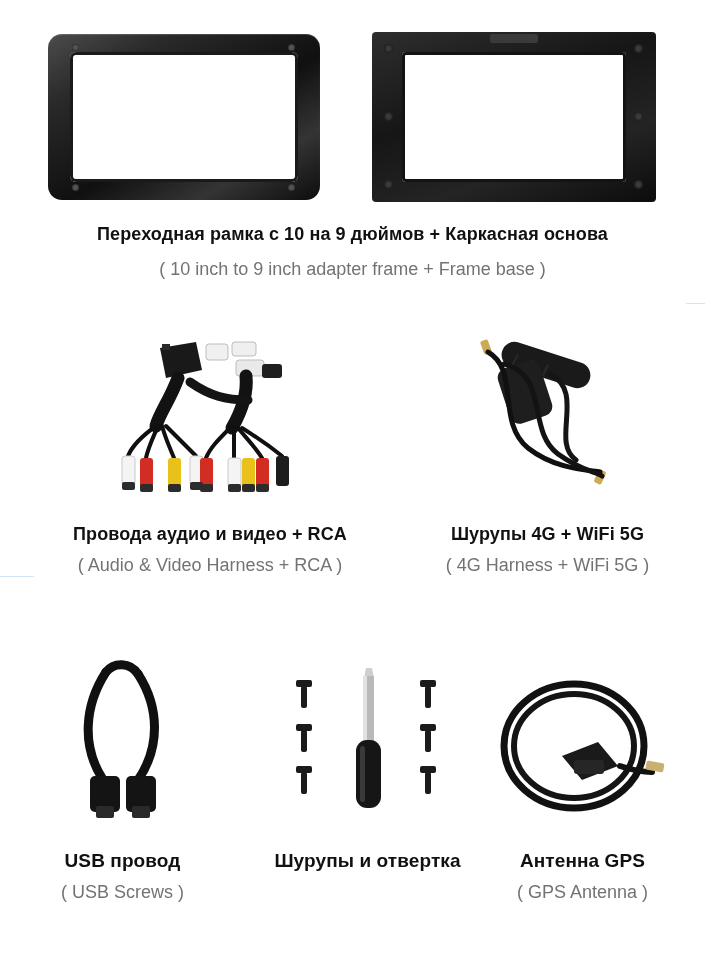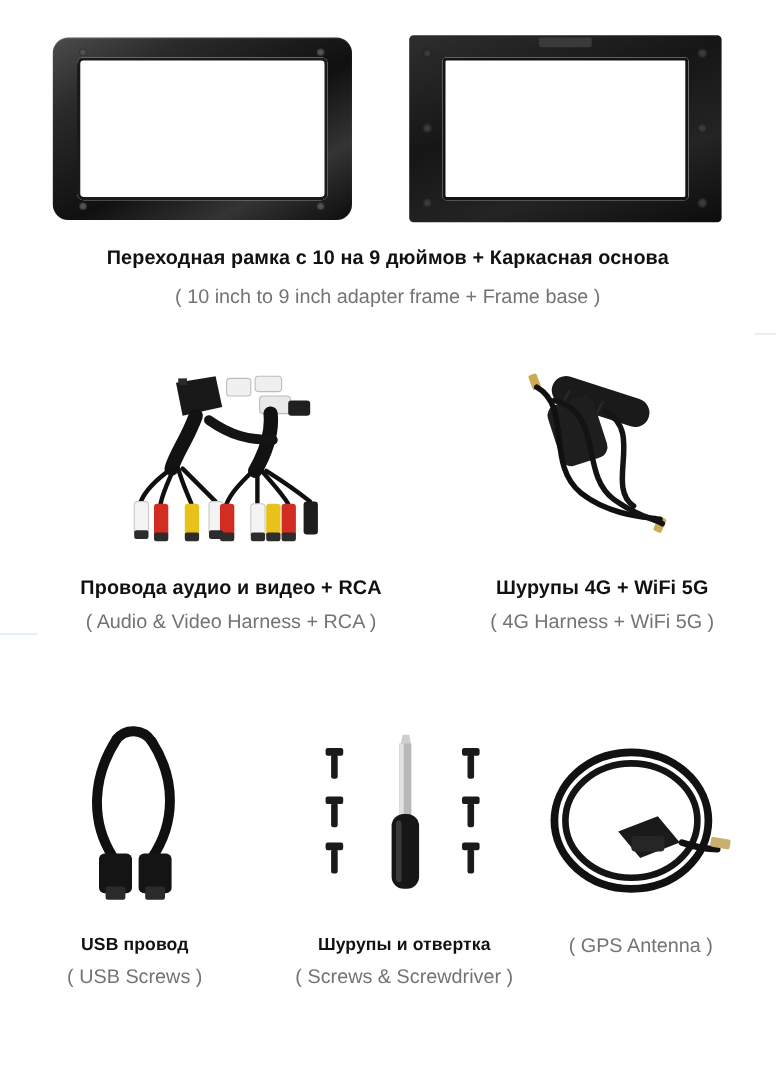--- a/index.html
+++ b/index.html
@@ -182,21 +182,21 @@
     left: 0;
     top: 650px;
     width: 705px;
     height: 300px;
   }
   .cell3 { position: absolute; top: 0; }
   .cell3.c1 { left: 10px;  width: 225px; }
   .cell3.c2 { left: 250px; width: 235px; }
   .cell3.c3 { left: 470px; width: 225px; }
   .art3 { position: relative; height: 190px; }
-  .row3 .caption-ru { margin-top: 10px; font-size: 16px; }
+  .row3 .caption-ru { margin-top: 10px; font-size: 19px; }
   .row3 .caption-en { margin-top: 8px; font-size: 18px; }
 
   
   .deco {
     position: absolute;
     background: #cfe6f5;
     height: 1px;
   }
   .deco.d1 { left: 0;   top: 576px; width: 34px; }
   .deco.d2 { left: 686px; top: 303px; width: 19px; }
@@ -362,32 +362,32 @@
             <rect x="170" y="30" width="16" height="7" rx="2"></rect>
             <rect x="175" y="36" width="6" height="22" rx="2"></rect>
             <rect x="170" y="74" width="16" height="7" rx="2"></rect>
             <rect x="175" y="80" width="6" height="22" rx="2"></rect>
             <rect x="170" y="116" width="16" height="7" rx="2"></rect>
             <rect x="175" y="122" width="6" height="22" rx="2"></rect>
           </g>
         </svg>
       </div>
       <div class="caption-ru">Шурупы и отвертка</div>
-      <div class="caption-en">( Screws &amp; Screwdriver )</div>
     </div>
 
     <div class="cell3 c3">
       <div class="art3">
         <svg viewBox="0 0 225 190" width="225" height="190">
           <ellipse cx="104" cy="96" rx="70" ry="62" fill="none" stroke="#111111" stroke-width="7"></ellipse>
           <ellipse cx="104" cy="96" rx="60" ry="52" fill="none" stroke="#141414" stroke-width="6"></ellipse>
           <path d="M92 106 L128 92 L148 116 L112 130 Z" fill="#1a1a1a"></path>
           <rect x="104" y="110" width="30" height="14" rx="3" fill="#262626"></rect>
           <path d="M150 116 C162 120, 172 122, 182 122" stroke="#111" stroke-width="6" fill="none" stroke-linecap="round"></path>
           <rect x="176" y="112" width="18" height="9" rx="2" fill="#c9b070" transform="rotate(10 185 116)"></rect>
         </svg>
       </div>
+      <div class="caption-ru">Антенна GPS</div>
       <div class="caption-en">( GPS Antenna )</div>
     </div>
 
   </div>
 
 </div>
 
 </body></html>

